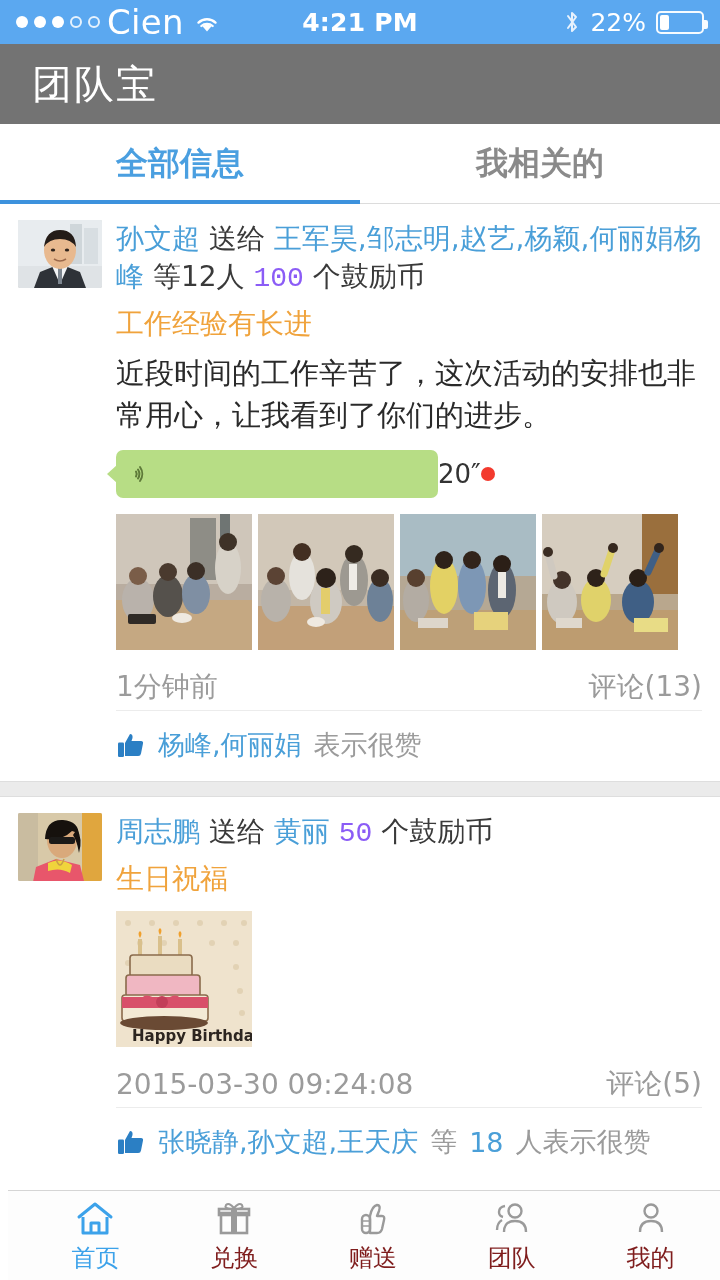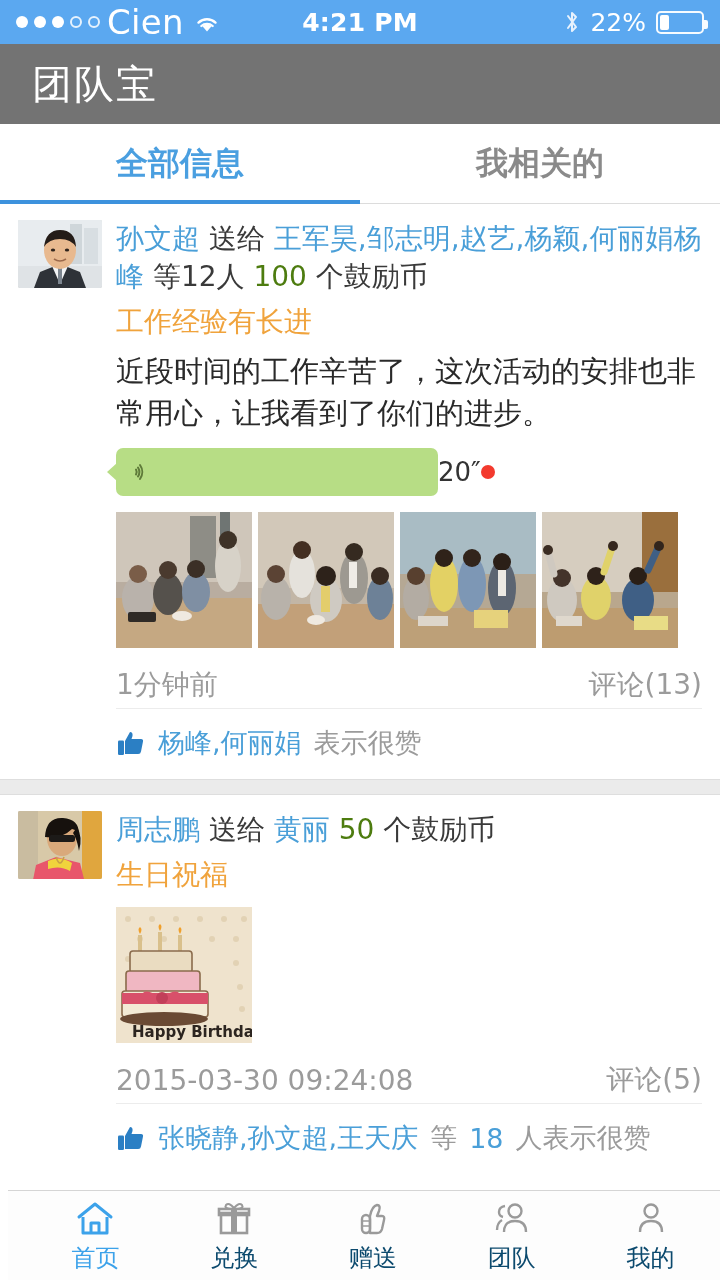--- a/index.html
+++ b/index.html
@@ -69,21 +69,21 @@
   .post { padding: 16px 18px 0 18px; background: #fff; }
   .post-top { display: flex; gap: 14px; }
   .avatar {
     width: 84px; height: 68px; flex: 0 0 84px; border-radius: 2px;
     overflow: hidden; position: relative; background: #ccc;
   }
   .post-body { flex: 1; min-width: 0; }
 
   .headline { font-size: 28px; line-height: 1.35; color: #333; }
   .name { color: #4a9fd8; }
-  .amount { color: #4d7c0f; }
+  .amount { color: #8b5cf6; font-family: Liberation Mono, monospace; }
   .plain { color: #3a3a3a; }
 
   .subject { font-size: 28px; color: #f0a33c; margin-top: 8px; line-height: 1.3; }
   .content { font-size: 29px; color: #2a2a2a; line-height: 1.45; margin-top: 10px; }
 
   
   .voice-row { display: flex; align-items: center; gap: 0; margin-top: 14px; }
   .voice-bubble {
     width: 322px; height: 48px; background: #b7dd85; border-radius: 7px;
     position: relative; display: flex; align-items: center; padding-left: 16px;
@@ -115,21 +115,21 @@
   .divider { height: 16px; background: #ebebeb; border-top: 1px solid #dedede; border-bottom: 1px solid #dedede; }
 
   
   .tabbar {
     position: absolute; left: 8px; right: 0; bottom: 0; height: 90px;
     background: #fdfdfd; border-top: 1px solid #d5d5d5;
     display: flex; align-items: center; padding-left: 18px;
   }
   .tb-item {
     flex: 1; display: flex; flex-direction: column; align-items: center;
-    justify-content: center; gap: 4px; color: #0c4a6e; font-size: 24px;
+    justify-content: center; gap: 4px; color: #7f1d1d; font-size: 24px;
   }
   .tb-item.active { color: #3ca2ea; }
   .tb-icon { width: 44px; height: 40px; display: block; }
 
   
   .ph { position: absolute; inset: 0; }
 </style>
 </head>
 <body>
 

